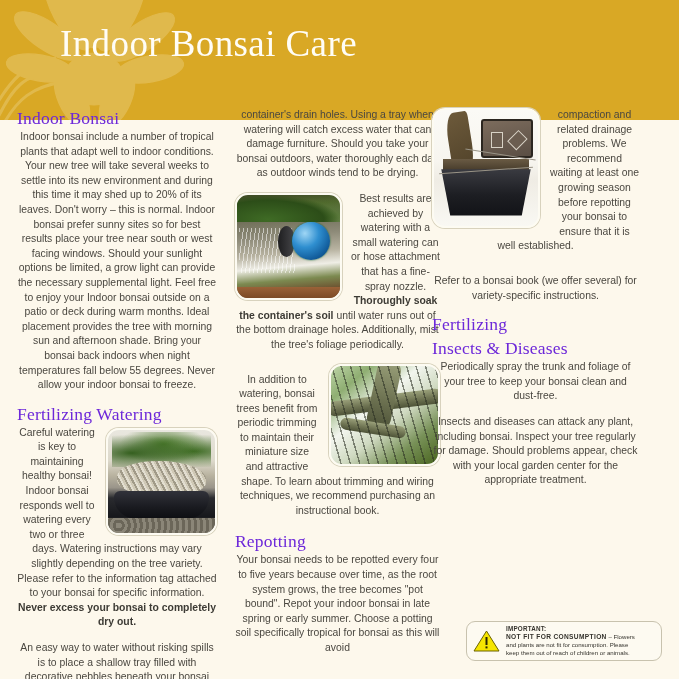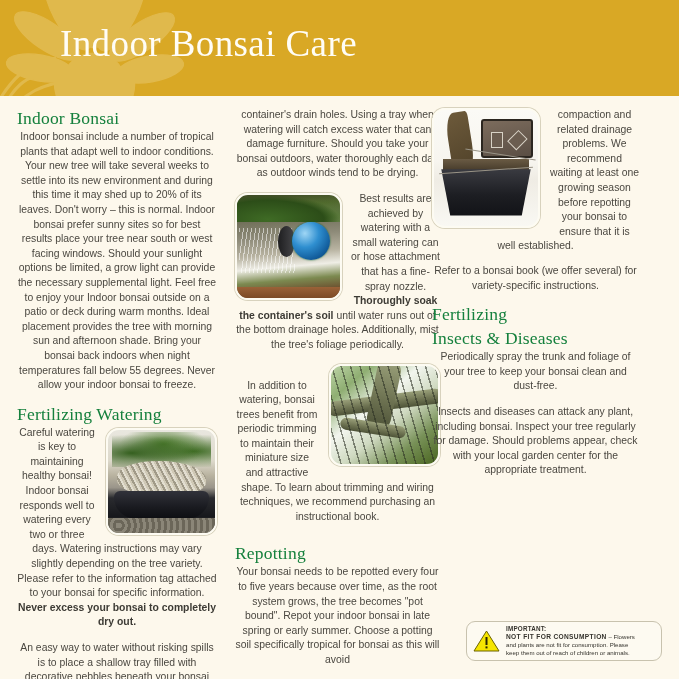--- a/index.html
+++ b/index.html
@@ -14,21 +14,21 @@
     background: #fdf8ec;
     overflow: hidden;
     font-family: "Liberation Sans", sans-serif;
   }
 
   
   .header {
     position: absolute;
     left: 0; top: 0;
     width: 679px;
-    height: 96px;
+    height: 120px;
     background: #d9a825;
     overflow: hidden;
   }
   .header-ornament {
     position: absolute;
     left: -10px;
     top: -34px;
     width: 215px;
     height: 165px;
     opacity: 0.30;
@@ -53,21 +53,21 @@
     color: #4a4740;
   }
   .col-1 { left: 17px;  width: 200px; }
   .col-2 { left: 235px; width: 205px; }
   .col-3 { left: 432px; width: 207px; }
 
   h2.sec {
     font-family: "Liberation Serif", serif;
     font-size: 17.5px;
     font-weight: normal;
-    color: #15803d;
+    color: #6d28d9;
     margin: 0 0 2px 0;
     line-height: 20px;
     letter-spacing: 0.2px;
   }
   .sec-gap { margin-top: 15px; }
   p.body {
     margin: 0 0 11px 0;
     text-align: center;
   }
   p.body.tight { margin-bottom: 0; }
@@ -293,40 +293,40 @@
     <p class="body tight"><span>Best results are achieved by watering with a small watering can or hose attachment that has a fine-spray nozzle. </span><b class="em">Thoroughly soak the container's soil</b><span> until water runs out of the bottom drainage holes. Additionally, mist the tree's foliage periodically.</span></p>
     <div class="clear"></div>
 
     <div class="photo ph-wire" style="margin-top:11px">
       <div class="br1"></div>
       <div class="br2"></div>
       <div class="br3"></div>
       <div class="wires"></div>
     </div>
 
-    <p class="body" style="margin-top:26px">In addition to watering, bonsai trees benefit from periodic trimming to maintain their miniature size and attractive shape. To learn about trimming and wiring techniques, we recommend purchasing an instructional book.</p>
+    <p class="body" style="margin-top:20px">In addition to watering, bonsai trees benefit from periodic trimming to maintain their miniature size and attractive shape. To learn about trimming and wiring techniques, we recommend purchasing an instructional book.</p>
     <div class="clear"></div>
 
-    <h2 class="sec sec-gap" style="margin-top:8px">Repotting</h2>
+    <h2 class="sec sec-gap" style="margin-top:2px">Repotting</h2>
     <p class="body">Your bonsai needs to be repotted every four to five years because over time, as the root system grows, the tree becomes "pot bound". Repot your indoor bonsai in late spring or early summer. Choose a potting soil specifically tropical for bonsai as this will avoid</p>
   </div>
 
   <div class="col col-3">
     <div class="photo ph-drain">
       <div class="trunk"></div>
       <div class="inset"></div>
       <div class="soil"></div>
       <div class="pot"></div>
       <div class="line" style="left:5%;top:52%;width:90%;transform:rotate(-4deg)"></div>
       <div class="line" style="left:30%;top:38%;width:68%;transform:rotate(9deg)"></div>
     </div>
 
     <p class="body tight">compaction and related drainage problems. We recommend waiting at least one growing season before repotting your bonsai to ensure that it is well established.</p>
     <div class="clear"></div>
-    <p class="body" style="margin-top:10px">Refer to a bonsai book (we offer several) for variety-specific instructions.</p>
+    <p class="body" style="margin-top:20px">Refer to a bonsai book (we offer several) for variety-specific instructions.</p>
 
     <h2 class="sec sec-gap">Fertilizing</h2>
 
     <h2 class="sec sec-gap" style="margin-top:4px">Insects &amp; Diseases</h2>
     <p class="body">Periodically spray the trunk and foliage of your tree to keep your bonsai clean and dust-free.</p>
     <p class="body">Insects and diseases can attack any plant, including bonsai. Inspect your tree regularly for damage. Should problems appear, check with your local garden center for the appropriate treatment.</p>
   </div>
 
   <div class="warn">
     <svg class="warn-tri" viewBox="0 0 27 24">

